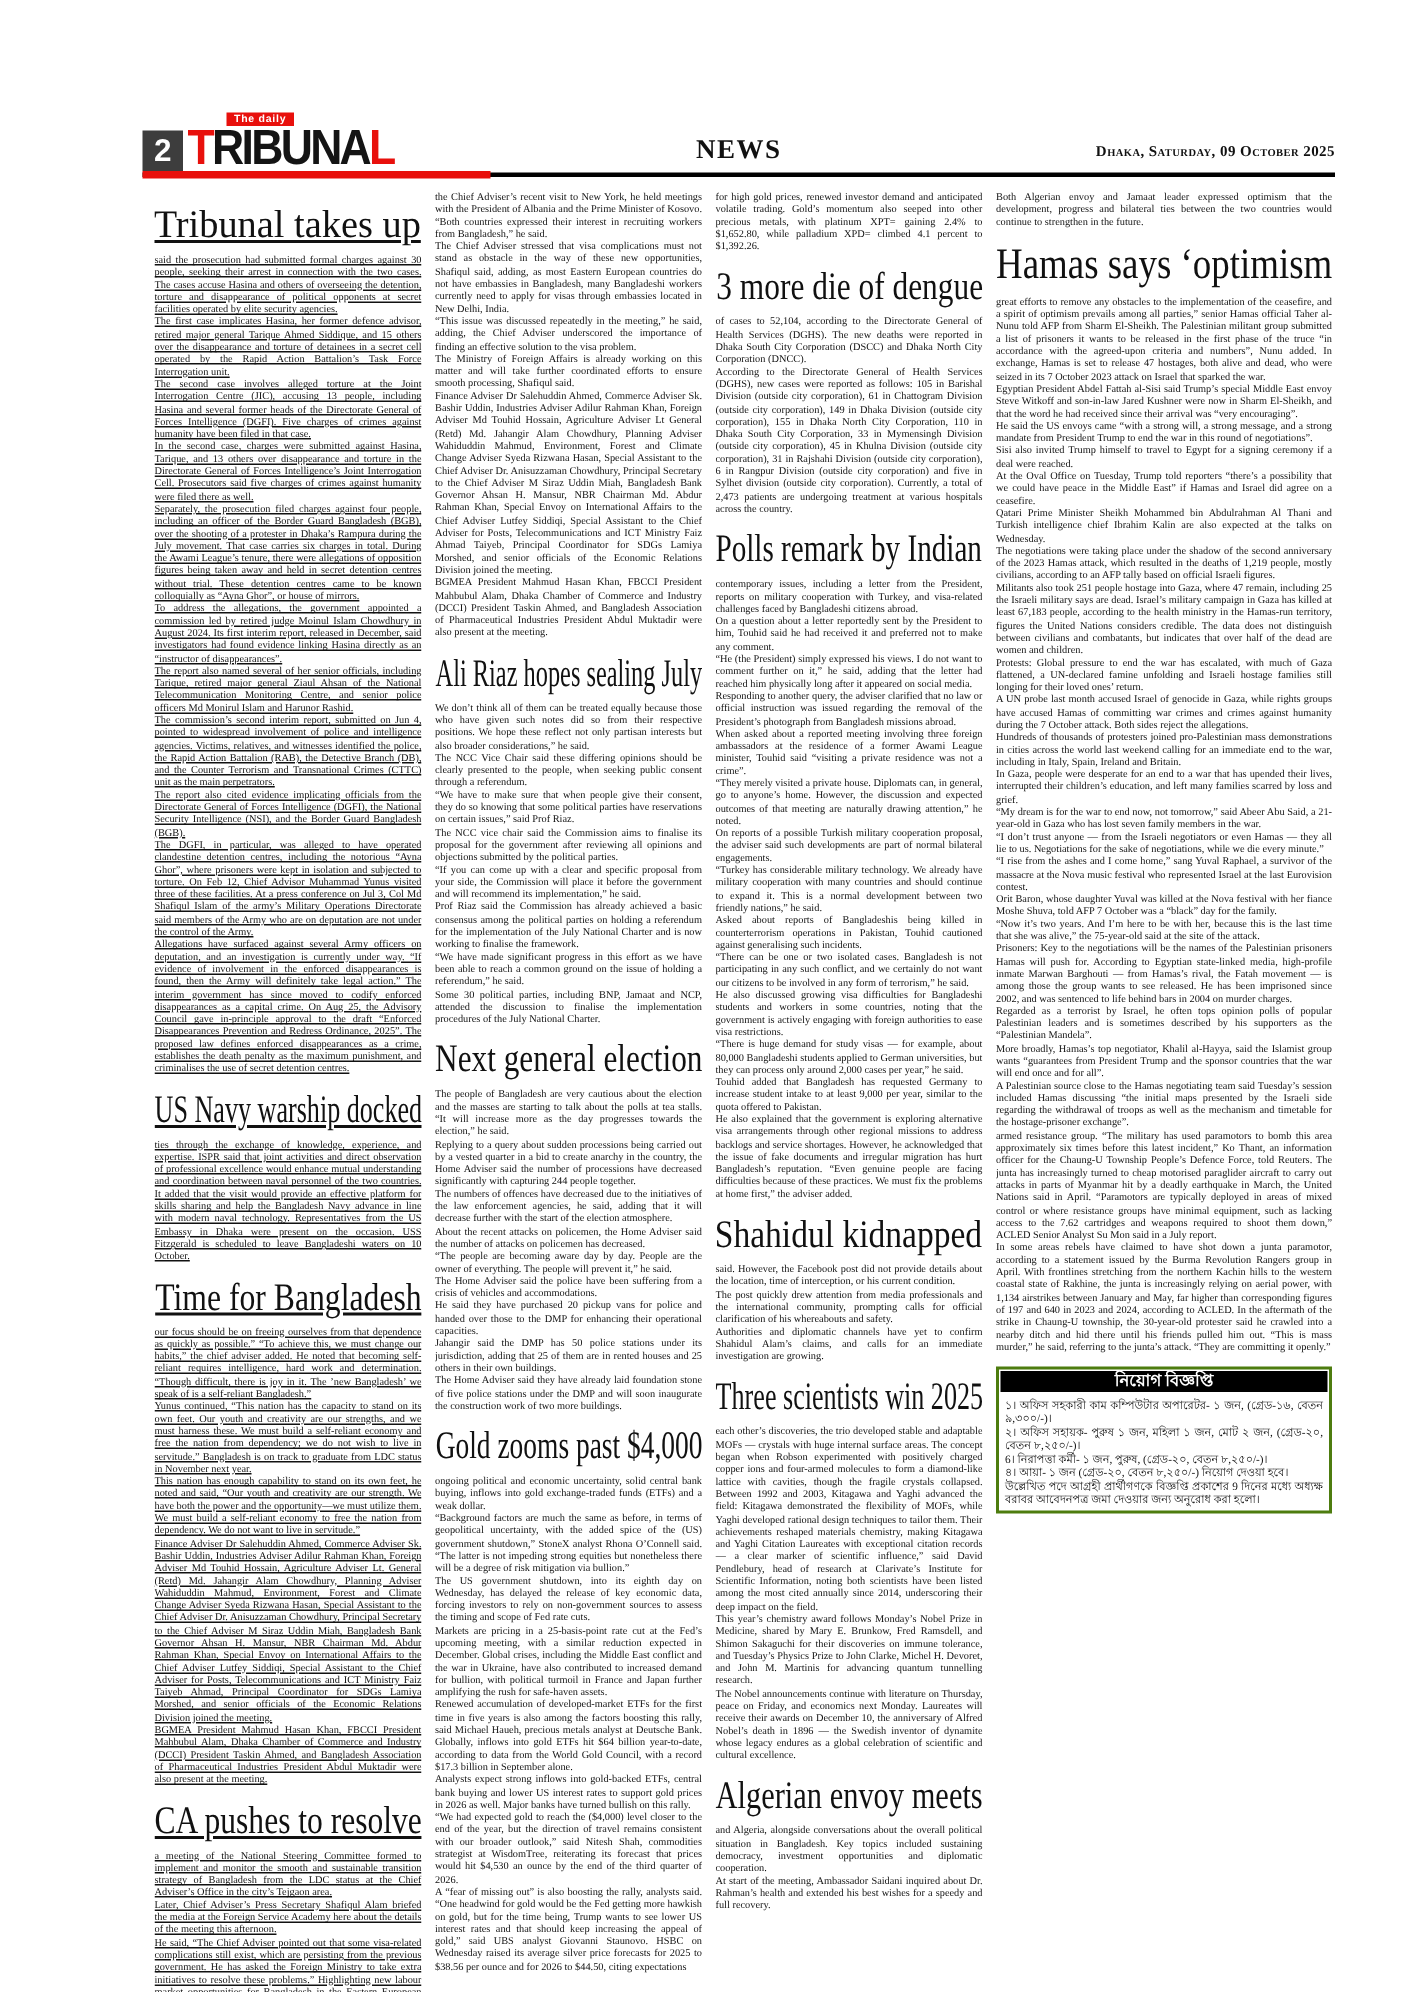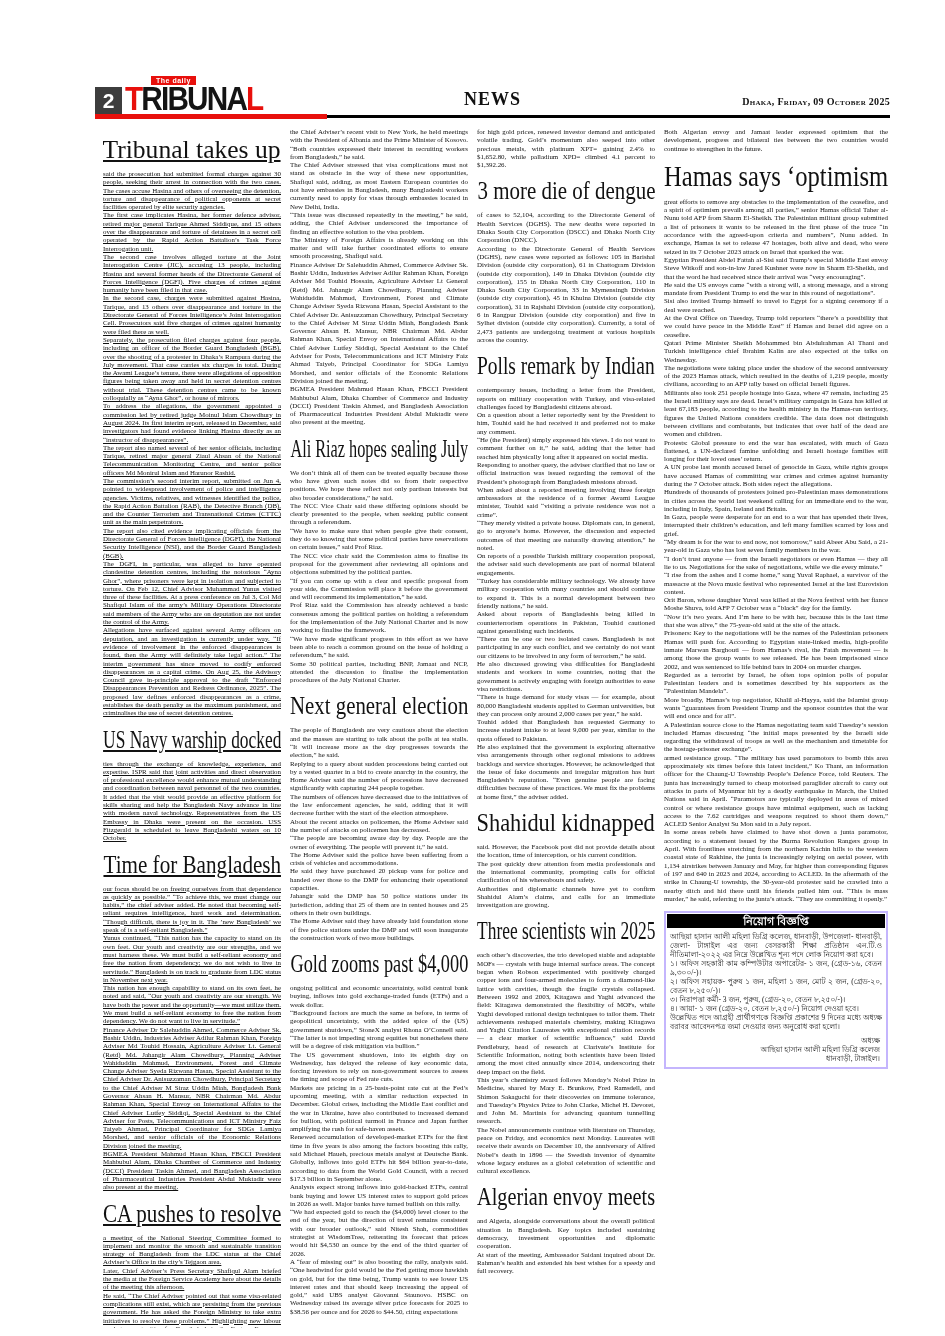--- a/index.html
+++ b/index.html
@@ -27,40 +27,40 @@
   .col{position:absolute;top:128px;height:1200px;overflow:hidden;text-align:justify;}
   .c1{left:103px;width:178px;text-decoration:underline;} .c2{left:290px;width:178px;}
   .c3{left:477px;width:178px;} .c4{left:664px;width:224px;}
   .col p{margin:0;font-size:6.9px;line-height:8.3px;}
   .hl{display:flex;justify-content:center;align-items:center;
       margin:9px 0 7px 0;overflow:visible;}
   .hl span{display:inline-block;white-space:nowrap;
            font:400 26px/26px "Liberation Serif",serif;transform-origin:center;}
   .c4 .hl span{font-size:29px;line-height:29px;}
   
-  .notice{border:2px solid #c4b5fd;margin-top:8px;padding:0;background:#fff;}
+  .notice{border:2px solid #4d7c0f;margin-top:8px;padding:0;background:#fff;}
   .notice-title{background:#000;color:#fff;text-align:center;font-weight:bold;
                 font-size:11px;line-height:14px;margin:1px;}
   .notice-body{padding:3px 4px;font-size:7.5px;line-height:9px;text-align:justify;}
   .notice-body p{margin:0;font-size:7.5px;line-height:9px;}
   .notice-sign{text-align:right;padding:2px 6px 4px 0;font-size:7.5px;line-height:9px;}
 </style>
 </head>
 <body>
 
 <div class="hdr">
   <div class="brand">
     <div class="pagebox">2</div>
     <div class="wordwrap">
       <span class="dailytag">The daily</span>
       <span class="wordmark"><span class="red">T</span><span class="blk">RIBUNA</span><span class="red">L</span></span>
     </div>
   </div>
   <div class="sect">NEWS</div>
-  <div class="dateline">Dhaka, Friday, 09 October 2025</div>
+  <div class="dateline">Dhaka, Saturday, 09 October 2025</div>
 </div>
 <div class="rule-black"></div>
 <div class="rule-red"></div>
 
 <div id="cols">
     <div class="col c1">
       <div class="hl">
         <span style="transform: scaleX(0.983425);">Tribunal takes up</span>
       </div>
       <p>said the prosecution had submitted formal charges against 30 people, seeking their arrest in connection with the two cases. The cases accuse Hasina and others of overseeing the detention, torture and disappearance of political opponents at secret facilities operated by elite security agencies.</p>
@@ -201,27 +201,21 @@
       <p>“Now it’s two years. And I’m here to be with her, because this is the last time that she was alive,” the 75-year-old said at the site of the attack.</p>
       <p>Prisoners: Key to the negotiations will be the names of the Palestinian prisoners Hamas will push for. According to Egyptian state-linked media, high-profile inmate Marwan Barghouti — from Hamas’s rival, the Fatah movement — is among those the group wants to see released. He has been imprisoned since 2002, and was sentenced to life behind bars in 2004 on murder charges.</p>
       <p>Regarded as a terrorist by Israel, he often tops opinion polls of popular Palestinian leaders and is sometimes described by his supporters as the “Palestinian Mandela”.</p>
       <p>More broadly, Hamas’s top negotiator, Khalil al-Hayya, said the Islamist group wants “guarantees from President Trump and the sponsor countries that the war will end once and for all”.</p>
       <p>A Palestinian source close to the Hamas negotiating team said Tuesday’s session included Hamas discussing “the initial maps presented by the Israeli side regarding the withdrawal of troops as well as the mechanism and timetable for the hostage-prisoner exchange”.</p>
       <p>armed resistance group. “The military has used paramotors to bomb this area approximately six times before this latest incident,” Ko Thant, an information officer for the Chaung-U Township People’s Defence Force, told Reuters. The junta has increasingly turned to cheap motorised paraglider aircraft to carry out attacks in parts of Myanmar hit by a deadly earthquake in March, the United Nations said in April. “Paramotors are typically deployed in areas of mixed control or where resistance groups have minimal equipment, such as lacking access to the 7.62 cartridges and weapons required to shoot them down,” ACLED Senior Analyst Su Mon said in a July report.</p>
       <p>In some areas rebels have claimed to have shot down a junta paramotor, according to a statement issued by the Burma Revolution Rangers group in April. With frontlines stretching from the northern Kachin hills to the western coastal state of Rakhine, the junta is increasingly relying on aerial power, with 1,134 airstrikes between January and May, far higher than corresponding figures of 197 and 640 in 2023 and 2024, according to ACLED. In the aftermath of the strike in Chaung-U township, the 30-year-old protester said he crawled into a nearby ditch and hid there until his friends pulled him out. “This is mass murder,” he said, referring to the junta’s attack. “They are committing it openly.”</p>
       <div class="notice">
         <div class="notice-title">নিয়োগ বিজ্ঞপ্তি</div>
         <div class="notice-body">
-          <p>আছিয়া হাসান আলী মহিলা ডিগ্রি কলেজ, ধানবাড়ী, উপজেলা- ধানবাড়ী, জেলা- টাঙ্গাইল এর জন্য বেসরকারী শিক্ষা প্রতিষ্ঠান এন.টি.ও নীতিমালা-২০২২ এর নিম্নে উল্লেখিত শূন্য পদে লোক নিয়োগ করা হবে।</p>
           <p>১। অফিস সহকারী কাম কম্পিউটার অপারেটর- ১ জন, (গ্রেড-১৬, বেতন ৯,৩০০/-)।</p>
           <p>২। অফিস সহায়ক- পুরুষ ১ জন, মহিলা ১ জন, মোট ২ জন, (গ্রেড-২০, বেতন ৮,২৫০/-)।</p>
-          <p>৩। নিরাপত্তা কর্মী- 3 জন, পুরুষ, (গ্রেড-২০, বেতন ৮,২৫০/-)।</p>
+          <p>6। নিরাপত্তা কর্মী- ১ জন, পুরুষ, (গ্রেড-২০, বেতন ৮,২৫০/-)।</p>
           <p>৪। আয়া- ১ জন (গ্রেড-২০, বেতন ৮,২৫০/-) নিয়োগ দেওয়া হবে।</p>
           <p>উল্লেখিত পদে আগ্রহী প্রার্থীগণকে বিজ্ঞপ্তি প্রকাশের 9 দিনের মধ্যে অধ্যক্ষ বরাবর আবেদনপত্র জমা দেওয়ার জন্য অনুরোধ করা হলো।</p>
         </div>
-        <div class="notice-sign">
-          <div>অধ্যক্ষ</div>
-          <div>আছিয়া হাসান আলী মহিলা ডিগ্রি কলেজ</div>
-          <div>ধানবাড়ী, টাঙ্গাইল।</div>
-        </div>
       </div>
     </div>
   </div>
 
 </body></html>

